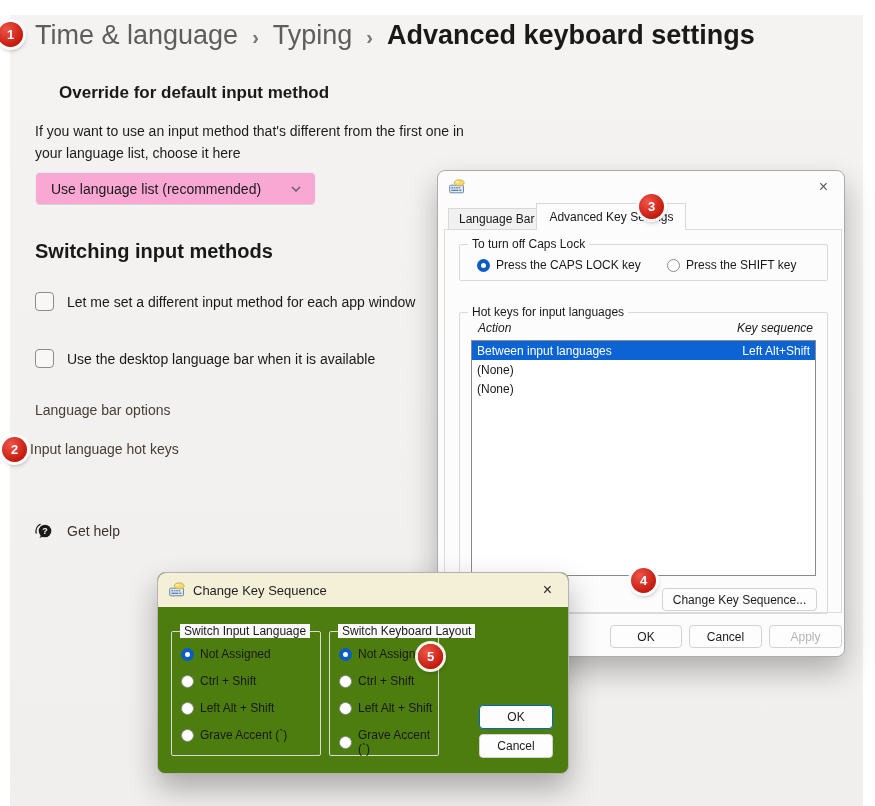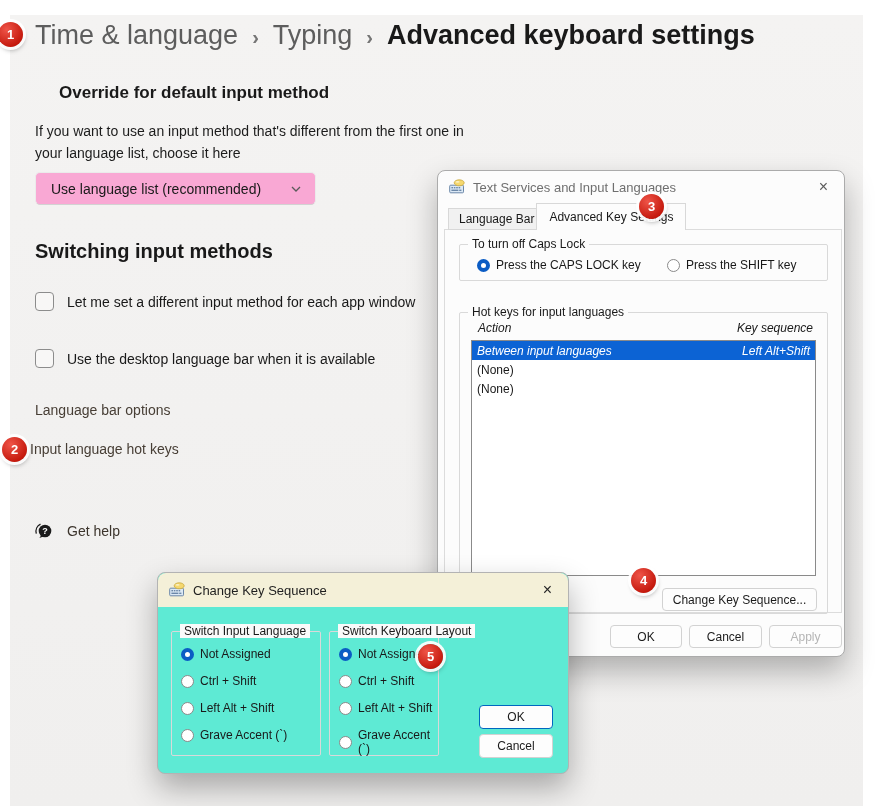--- a/index.html
+++ b/index.html
@@ -61,29 +61,29 @@
   .tab-panel { position:absolute; left:6px; top:58px; width:398px; height:384px; border:1px solid #dcdcdc; background:#fcfcfc; }
   .tab-panel .legend { background:#fcfcfc; }
   .caps-group { left:14px; top:14px; width:369px; height:37px; }
   .caps-row { display:flex; align-items:center; height:100%; padding:5px 0 0 17px; }
   .caps-item { display:flex; align-items:center; }
   .caps-item.first { width:190px; }
   .hot-group { left:14px; top:66px; width:369px; height:302px;margin-top:16px; }
   .hot-cols { position:absolute; left:18px; right:14px; top:8px; display:flex; justify-content:space-between;font-style:italic; }
   .listbox { position:absolute; left:11px; top:27px; width:345px; height:236px; background:#ffffff; border:1px solid #8a8a8a; overflow:hidden; }
   .lrow { display:flex; justify-content:space-between; align-items:center; height:19px; padding:0 5px; cursor:default; }
-  .lrow.sel { background:#0c63d4; color:#fff;font-style:italic; }
+  .lrow.sel { background:#0c63d4; color:#fff; }
   .change-btn { left:202px; top:275px; width:155px; height:23px; }
   .btn-ok { left:172px; top:454px; width:72px; height:23px; }
   .btn-cancel { left:251px; top:454px; width:73px; height:23px; }
   .btn-apply { left:331px; top:454px; width:73px; height:23px; color:#b5b5b5; cursor:default; }
   
   .ck-dialog {
     position:absolute; left:157px; top:572px; width:412px; height:202px;
-    background:#5eead4; border:1px solid #b3b3b3; border-radius:8px;
+    background:#4d7c0f; border:1px solid #b3b3b3; border-radius:8px;
     box-shadow:0 14px 30px rgba(0,0,0,.3); font-size:12px; z-index:5;
   }
   .ck-titlebar { height:34px; background:#f4f0d8; border-radius:8px 8px 0 0; }
   .ck-dialog .dlg-title { color:#1f1f1f; }
   .ck-dialog .dlg-close { color:#262626; }
   .ck-dialog .legend { background:#fafafa; }
   .ck-group-a { left:13px; top:58px; width:150px; height:125px; }
   .ck-group-b { left:171px; top:58px; width:110px; height:125px; }
   .opt-col { display:flex; flex-direction:column; gap:13px; padding:15px 0 0 9px; }
   .opt { display:flex; align-items:center; }
@@ -160,21 +160,20 @@
         <rect x="2.4" y="8" width="1.6" height="1.4"></rect>
           <rect x="4.8" y="8" width="1.6" height="1.4"></rect>
         <rect x="7.2" y="8" width="1.6" height="1.4"></rect>
           <rect x="9.6" y="8" width="1.6" height="1.4"></rect>
         <rect x="2.4" y="10.6" width="7" height="1.4"></rect>
           <rect x="10.2" y="10.6" width="2.2" height="1.4"></rect>
       </g>
       <ellipse cx="10.2" cy="3.8" rx="5" ry="3" fill="#f5d86e" stroke="#c9a83e" stroke-width="0.8"></ellipse>
       <ellipse cx="8.6" cy="2.9" rx="2" ry="0.8" fill="#fbf0c0"></ellipse>
     </svg>
-    <span class="dlg-title">Text Services and Input Languages</span>
     <span class="dlg-close">×</span>
   </div>
 
   <div class="tabs">
     <div class="tab">Language Bar</div>
     <div class="tab active">Advanced Key Settings</div>
   </div>
 
   <div class="tab-panel">
 

